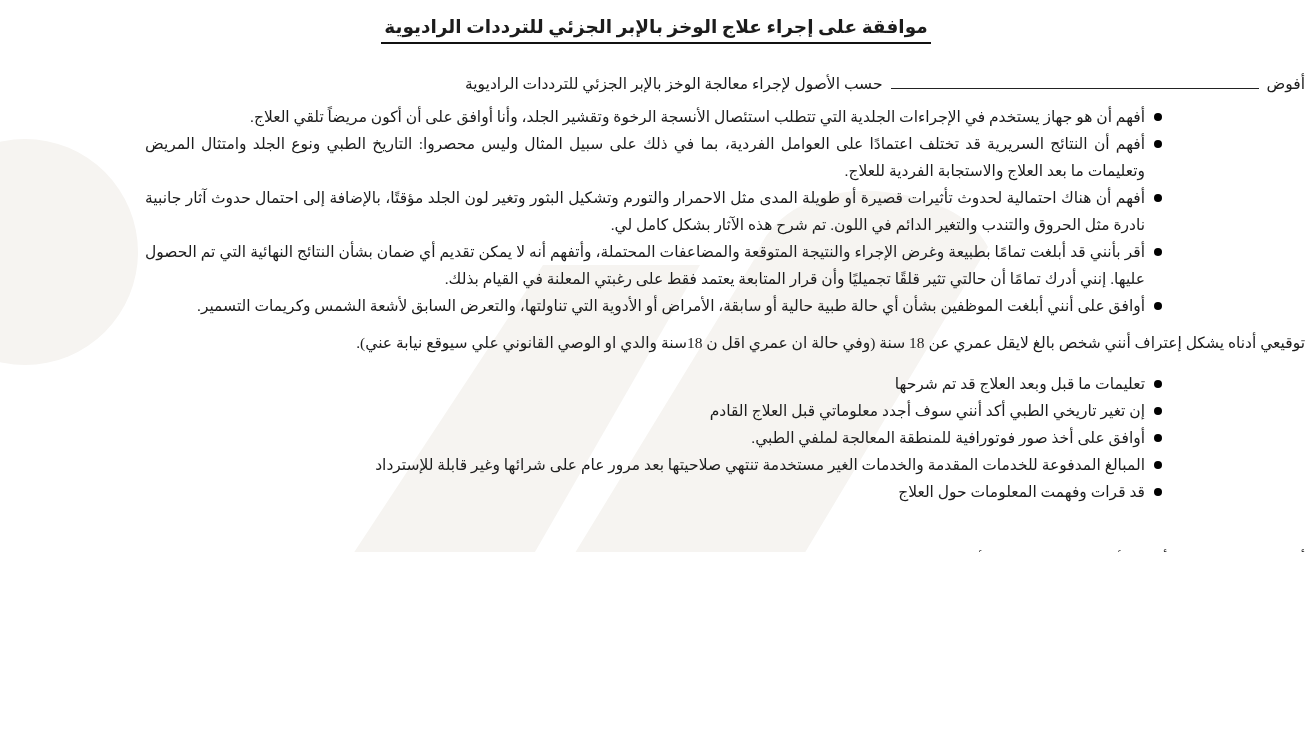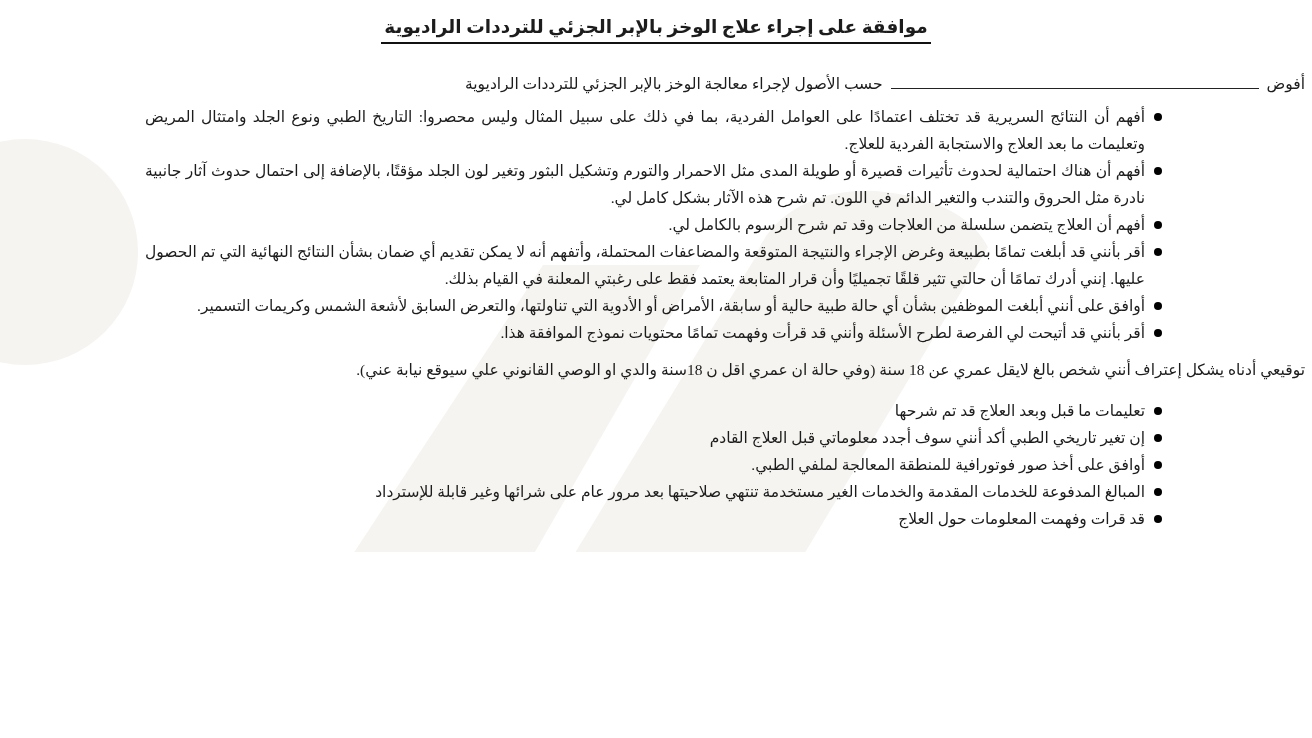--- a/index.html
+++ b/index.html
@@ -100,26 +100,25 @@
       <span class="doc-title">موافقة على إجراء علاج الوخز بالإبر الجزئي للترددات الراديوية</span>
     </div>
 
     <div class="content">
 
       <div class="auth-line">
         <span>أفوض</span><span class="blank-line"></span><span>حسب الأصول لإجراء معالجة الوخز بالإبر الجزئي للترددات الراديوية</span>
       </div>
 
       <ul class="points">
+        <li>أفهم أن هو جهاز يستخدم في الإجراءات الجلدية التي تتطلب استئصال الأنسجة الرخوة وتقشير الجلد، وأنا أوافق على أن أكون مريضاً تلقي العلاج.</li>
         <li>أفهم أن النتائج السريرية قد تختلف اعتمادًا على العوامل الفردية، بما في ذلك على سبيل المثال وليس محصروا: التاريخ الطبي ونوع الجلد وامتثال المريض وتعليمات ما بعد العلاج والاستجابة الفردية للعلاج.</li>
         <li>أفهم أن هناك احتمالية لحدوث تأثيرات قصيرة أو طويلة المدى مثل الاحمرار والتورم وتشكيل البثور وتغير لون الجلد مؤقتًا، بالإضافة إلى احتمال حدوث آثار جانبية نادرة مثل الحروق والتندب والتغير الدائم في اللون. تم شرح هذه الآثار بشكل كامل لي.</li>
-        <li>أفهم أن العلاج يتضمن سلسلة من العلاجات وقد تم شرح الرسوم بالكامل لي.</li>
         <li>أقر بأنني قد أبلغت تمامًا بطبيعة وغرض الإجراء والنتيجة المتوقعة والمضاعفات المحتملة، وأتفهم أنه لا يمكن تقديم أي ضمان بشأن النتائج النهائية التي تم الحصول عليها. إنني أدرك تمامًا أن حالتي تثير قلقًا تجميليًا وأن قرار المتابعة يعتمد فقط على رغبتي المعلنة في القيام بذلك.</li>
         <li>أوافق على أنني أبلغت الموظفين بشأن أي حالة طبية حالية أو سابقة، الأمراض أو الأدوية التي تناولتها، والتعرض السابق لأشعة الشمس وكريمات التسمير.</li>
-        <li>أقر بأنني قد أتيحت لي الفرصة لطرح الأسئلة وأنني قد قرأت وفهمت تمامًا محتويات نموذج الموافقة هذا.</li>
       </ul>
 
       <div class="sig-par">توقيعي أدناه يشكل إعتراف أنني شخص بالغ لايقل عمري عن 18 سنة (وفي حالة ان عمري اقل ن 18سنة والدي او الوصي القانوني علي سيوقع نيابة عني).</div>
 
       <ul class="points acks">
         <li>تعليمات ما قبل وبعد العلاج قد تم شرحها</li>
         <li>إن تغير تاريخي الطبي أكد أنني سوف أجدد معلوماتي قبل العلاج القادم</li>
         <li>أوافق على أخذ صور فوتورافية للمنطقة المعالجة لملفي الطبي.</li>
         <li>المبالغ المدفوعة للخدمات المقدمة والخدمات الغير مستخدمة تنتهي صلاحيتها بعد مرور عام على شرائها وغير قابلة للإسترداد</li>
         <li>قد قرات وفهمت المعلومات حول العلاج</li>

